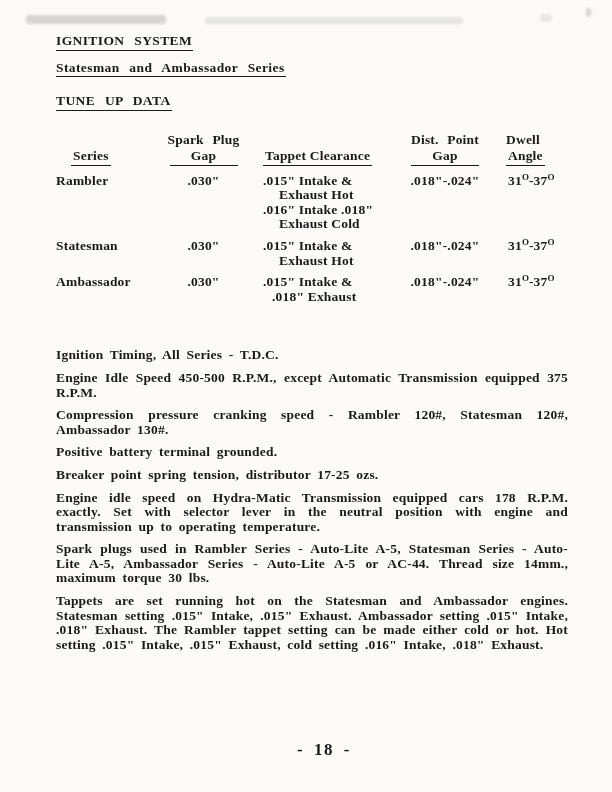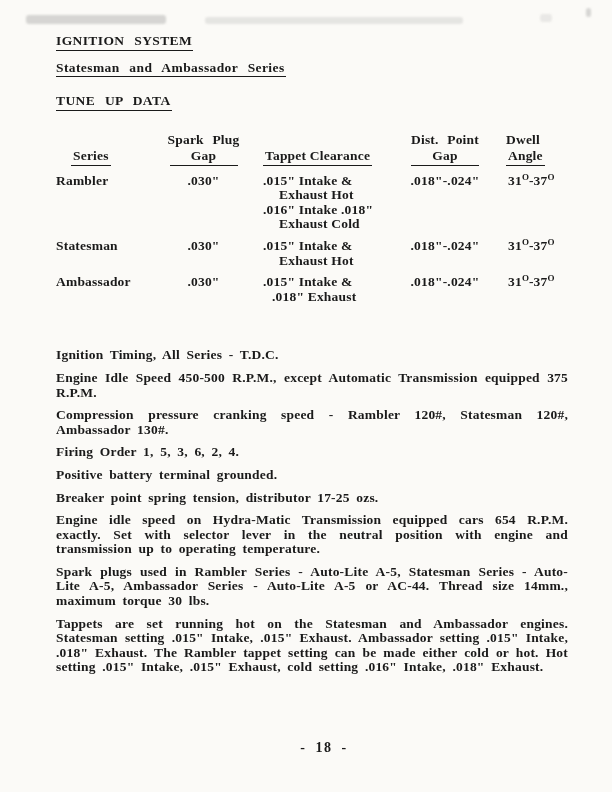--- a/index.html
+++ b/index.html
@@ -53,21 +53,21 @@
   .ind-a{padding-left:16px;}
   .ind-b{padding-left:9px;}
   .dwell{padding-left:18px;text-align:left;}
   sup{font-size:9px;vertical-align:super;line-height:0;letter-spacing:0;}
 
   .notes{margin-top:44px;}
 
   .pagenum{
     position:absolute;left:0;top:740px;width:100%;
     text-align:center;padding-left:36px;box-sizing:border-box;
-    font-size:14px;letter-spacing:1.5px;word-spacing:4px;
+    font-size:17px;letter-spacing:1.5px;word-spacing:4px;
   }
 </style>
 </head>
 <body>
 
 <div class="page">
 
   <div class="smudge sm1"></div>
   <div class="smudge sm2"></div>
   <div class="smudge sm3"></div>
@@ -147,24 +147,23 @@
         <div class="tc c4">.018"-.024"</div>
         <div class="tc c5 dwell"><span>31</span><sup>O</sup><span>-37</span><sup>O</sup></div>
       </div>
 
     </div>
 
     <div class="notes">
       <p class="para">Ignition Timing, All Series - T.D.C.</p>
       <p class="para">Engine Idle Speed 450-500 R.P.M., except Automatic Transmission equipped 375 R.P.M.</p>
       <p class="para">Compression pressure cranking speed - Rambler 120#, Statesman 120#, Ambassador 130#.</p>
-      <p class="para">Firing Order 1, 5, 3, 6, 2, 4.</p>
       <p class="para">Positive battery terminal grounded.</p>
       <p class="para">Breaker point spring tension, distributor 17-25 ozs.</p>
-      <p class="para">Engine idle speed on Hydra-Matic Transmission equipped cars 654 R.P.M. exactly.  Set with selector lever in the neutral position with engine and transmission up to operating temperature.</p>
+      <p class="para">Engine idle speed on Hydra-Matic Transmission equipped cars 178 R.P.M. exactly.  Set with selector lever in the neutral position with engine and transmission up to operating temperature.</p>
       <p class="para">Spark plugs used in Rambler Series - Auto-Lite A-5, Statesman Series - Auto-Lite A-5, Ambassador Series - Auto-Lite A-5 or AC-44.  Thread size 14mm., maximum torque 30 lbs.</p>
       <p class="para">Tappets are set running hot on the Statesman and Ambassador engines.  Statesman setting .015" Intake, .015" Exhaust.  Ambassador setting .015" Intake, .018" Exhaust.  The Rambler tappet setting can be made either cold or hot.  Hot setting .015" Intake, .015" Exhaust, cold setting .016" Intake, .018" Exhaust.</p>
     </div>
 
   </div>
 
   <div class="pagenum">- 18 -</div>
 
 </div>
 

